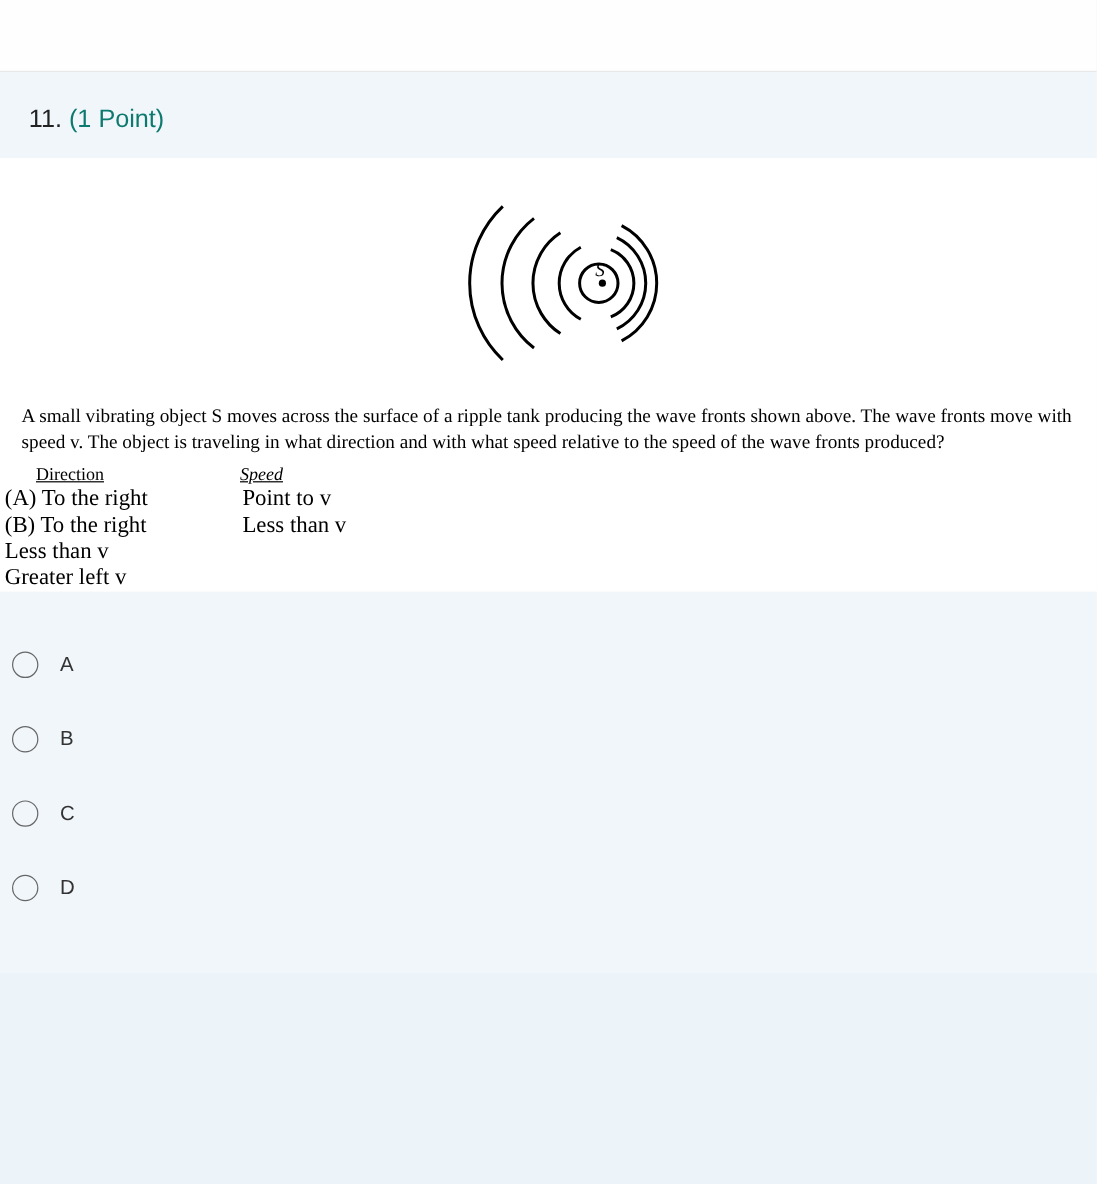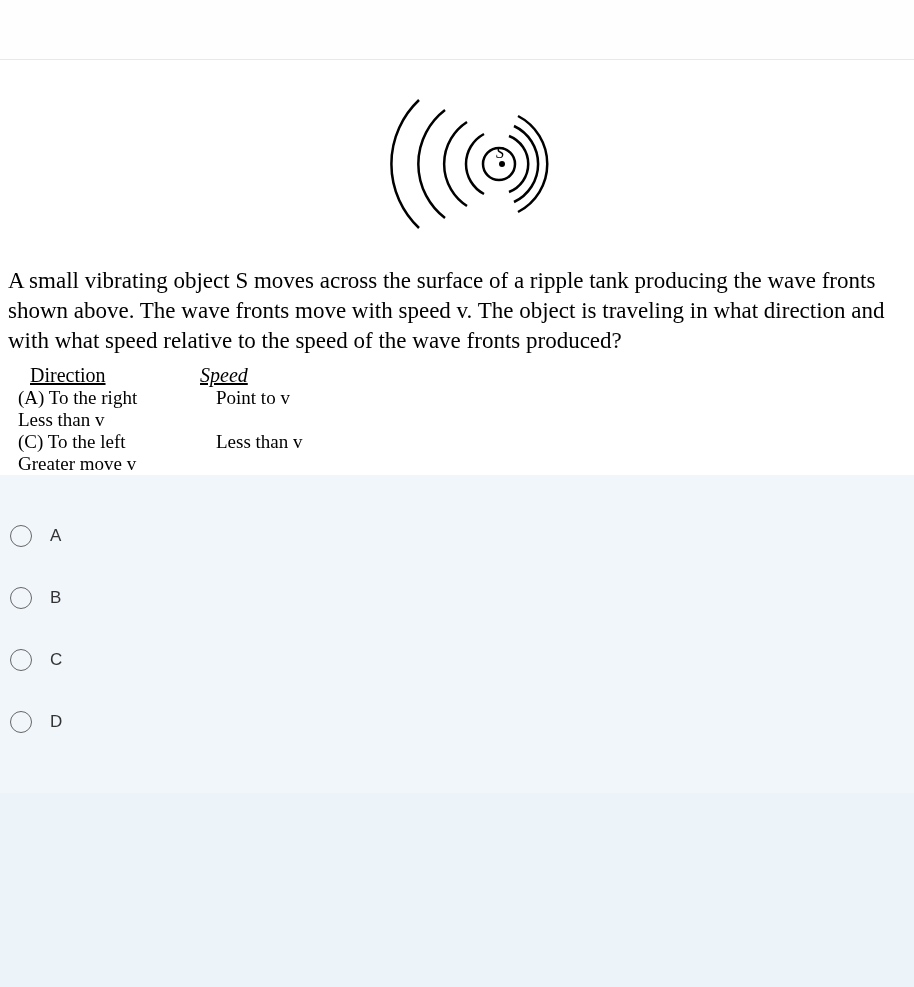--- a/index.html
+++ b/index.html
@@ -38,44 +38,44 @@
       background: #ffffff;
       padding: 16px 0 0 0;
     }
     .diagram-container {
       display: flex;
       justify-content: center;
       padding: 10px 0 20px 0;
     }
     .question-text {
       font-family: 'Times New Roman', Times, serif;
-      font-size: 23px;
+      font-size: 16px;
       line-height: 1.3;
-      padding: 0 2px 8px 8px;
+      padding: 0 2px 8px 18px;
       color: #000;
     }
     .table-headers {
       display: flex;
       font-family: 'Times New Roman', Times, serif;
-      font-size: 20px;
+      font-size: 15px;
       padding-left: 30px;
     }
     .col-direction {
       width: 170px;
       text-decoration: underline;
     }
     .col-speed {
       text-decoration: underline;
       font-style: italic;
     }
     .table-row {
       display: flex;
       font-family: 'Times New Roman', Times, serif;
       font-size: 19px;
-      padding-left: 18px;
+      padding-left: 4px;
     }
     .row-label {
       width: 198px;
     }
     .row-speed {
     }
     .options-area {
       padding: 30px 10px 40px 10px;
       background: #f1f6fb;
     }
@@ -102,20 +102,24 @@
       background: #ecf3f9;
     }
   </style>
 </head>
 <body>
 
 <div class="top-spacer"></div>
 
 <div class="question-container">
 
+  <div class="question-header">
+    <span class="question-number">11.</span>
+    <span class="points">(1 Point)</span>
+  </div>
 
   <div class="content-area">
     <div class="diagram-container">
       <svg width="360" height="160" viewBox="0 0 360 160">
         <g stroke="#000" stroke-width="2.5" fill="none">
 
           <circle cx="225" cy="78" r="3" fill="#000" stroke="none"></circle>
           <text x="219" y="72" font-family="Times New Roman" font-size="16" font-style="italic" fill="#000" stroke="none">S</text>
 
           <circle cx="222" cy="78" r="16"></circle>
@@ -137,28 +141,28 @@
     <div class="table-headers">
       <div class="col-direction">Direction</div>
       <div class="col-speed">Speed</div>
     </div>
 
     <div class="table-row">
       <div class="row-label">(A) To the right</div>
       <div class="row-speed">Point to v</div>
     </div>
     <div class="table-row">
+      <div class="row-label">(B) To the right</div>
       <div class="row-speed">Less than v</div>
     </div>
     <div class="table-row">
-      <div class="row-label">(C)  To the left</div>
       <div class="row-speed">Less than v</div>
     </div>
     <div class="table-row">
-      <div class="row-speed">Greater move v</div>
+      <div class="row-speed">Greater left v</div>
     </div>
   </div>
 
   <div class="options-area">
     <div class="option-row">
       <div class="radio-circle"></div>
       <div class="option-label">A</div>
     </div>
     <div class="option-row">
       <div class="radio-circle"></div>

